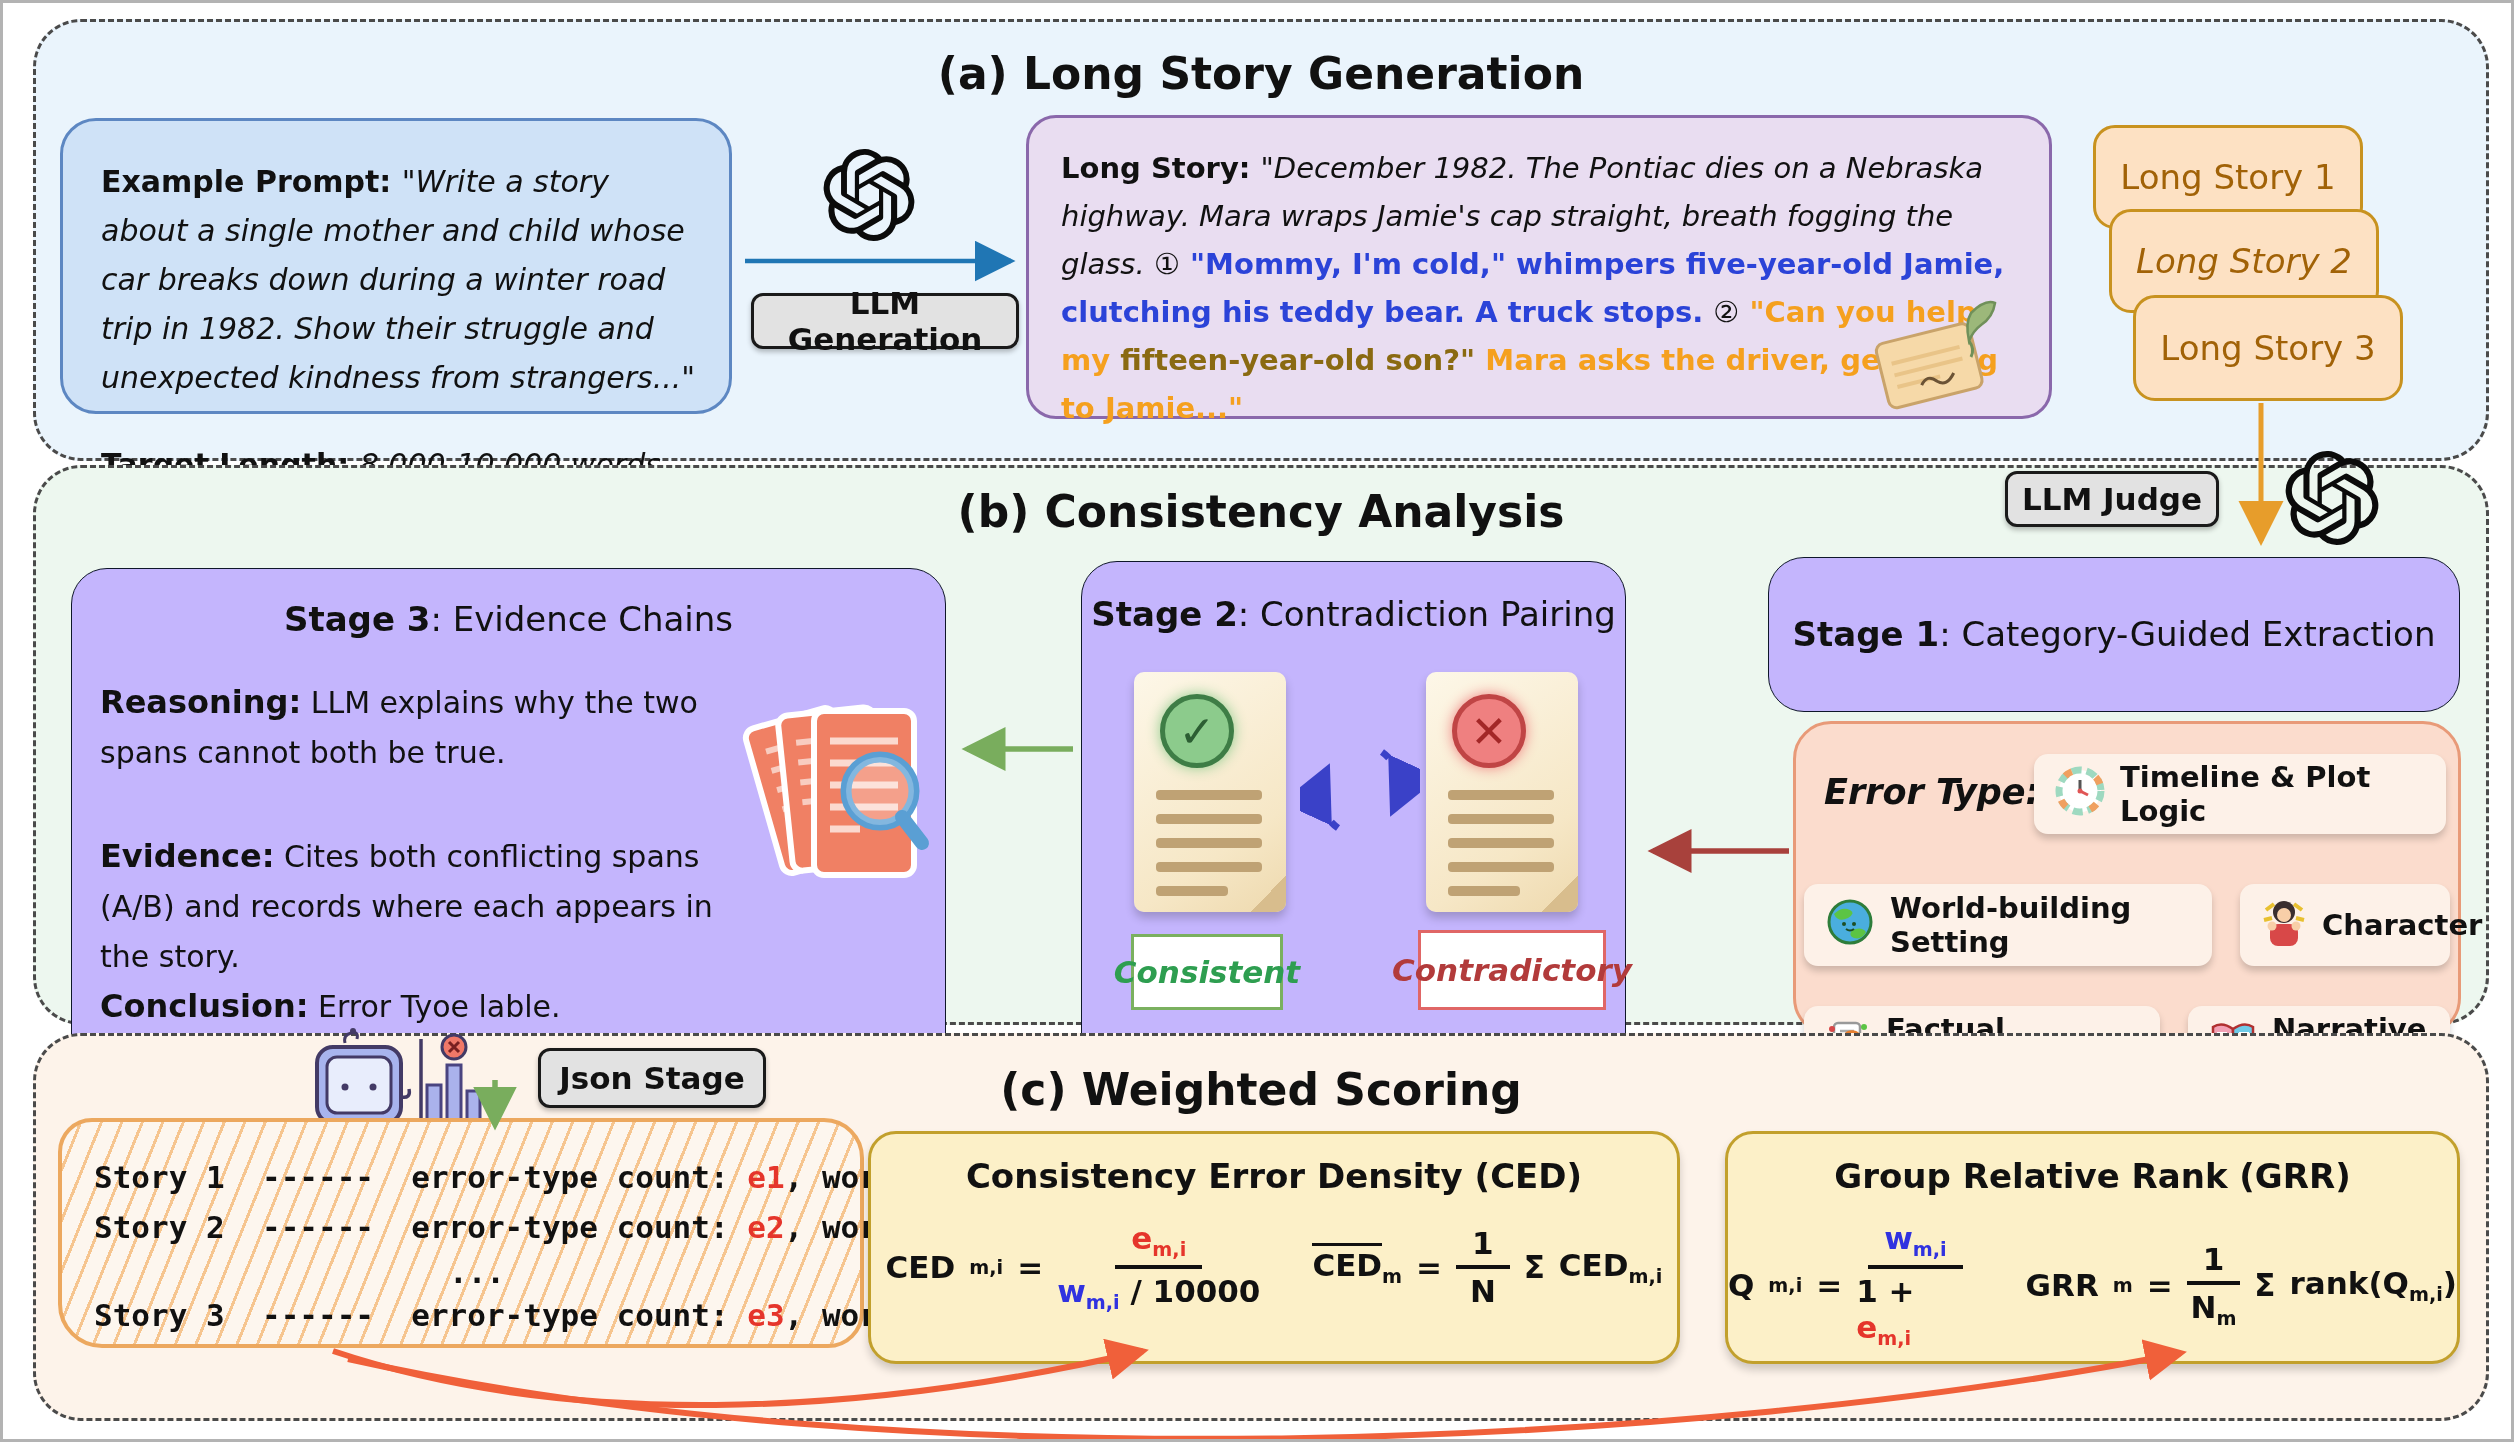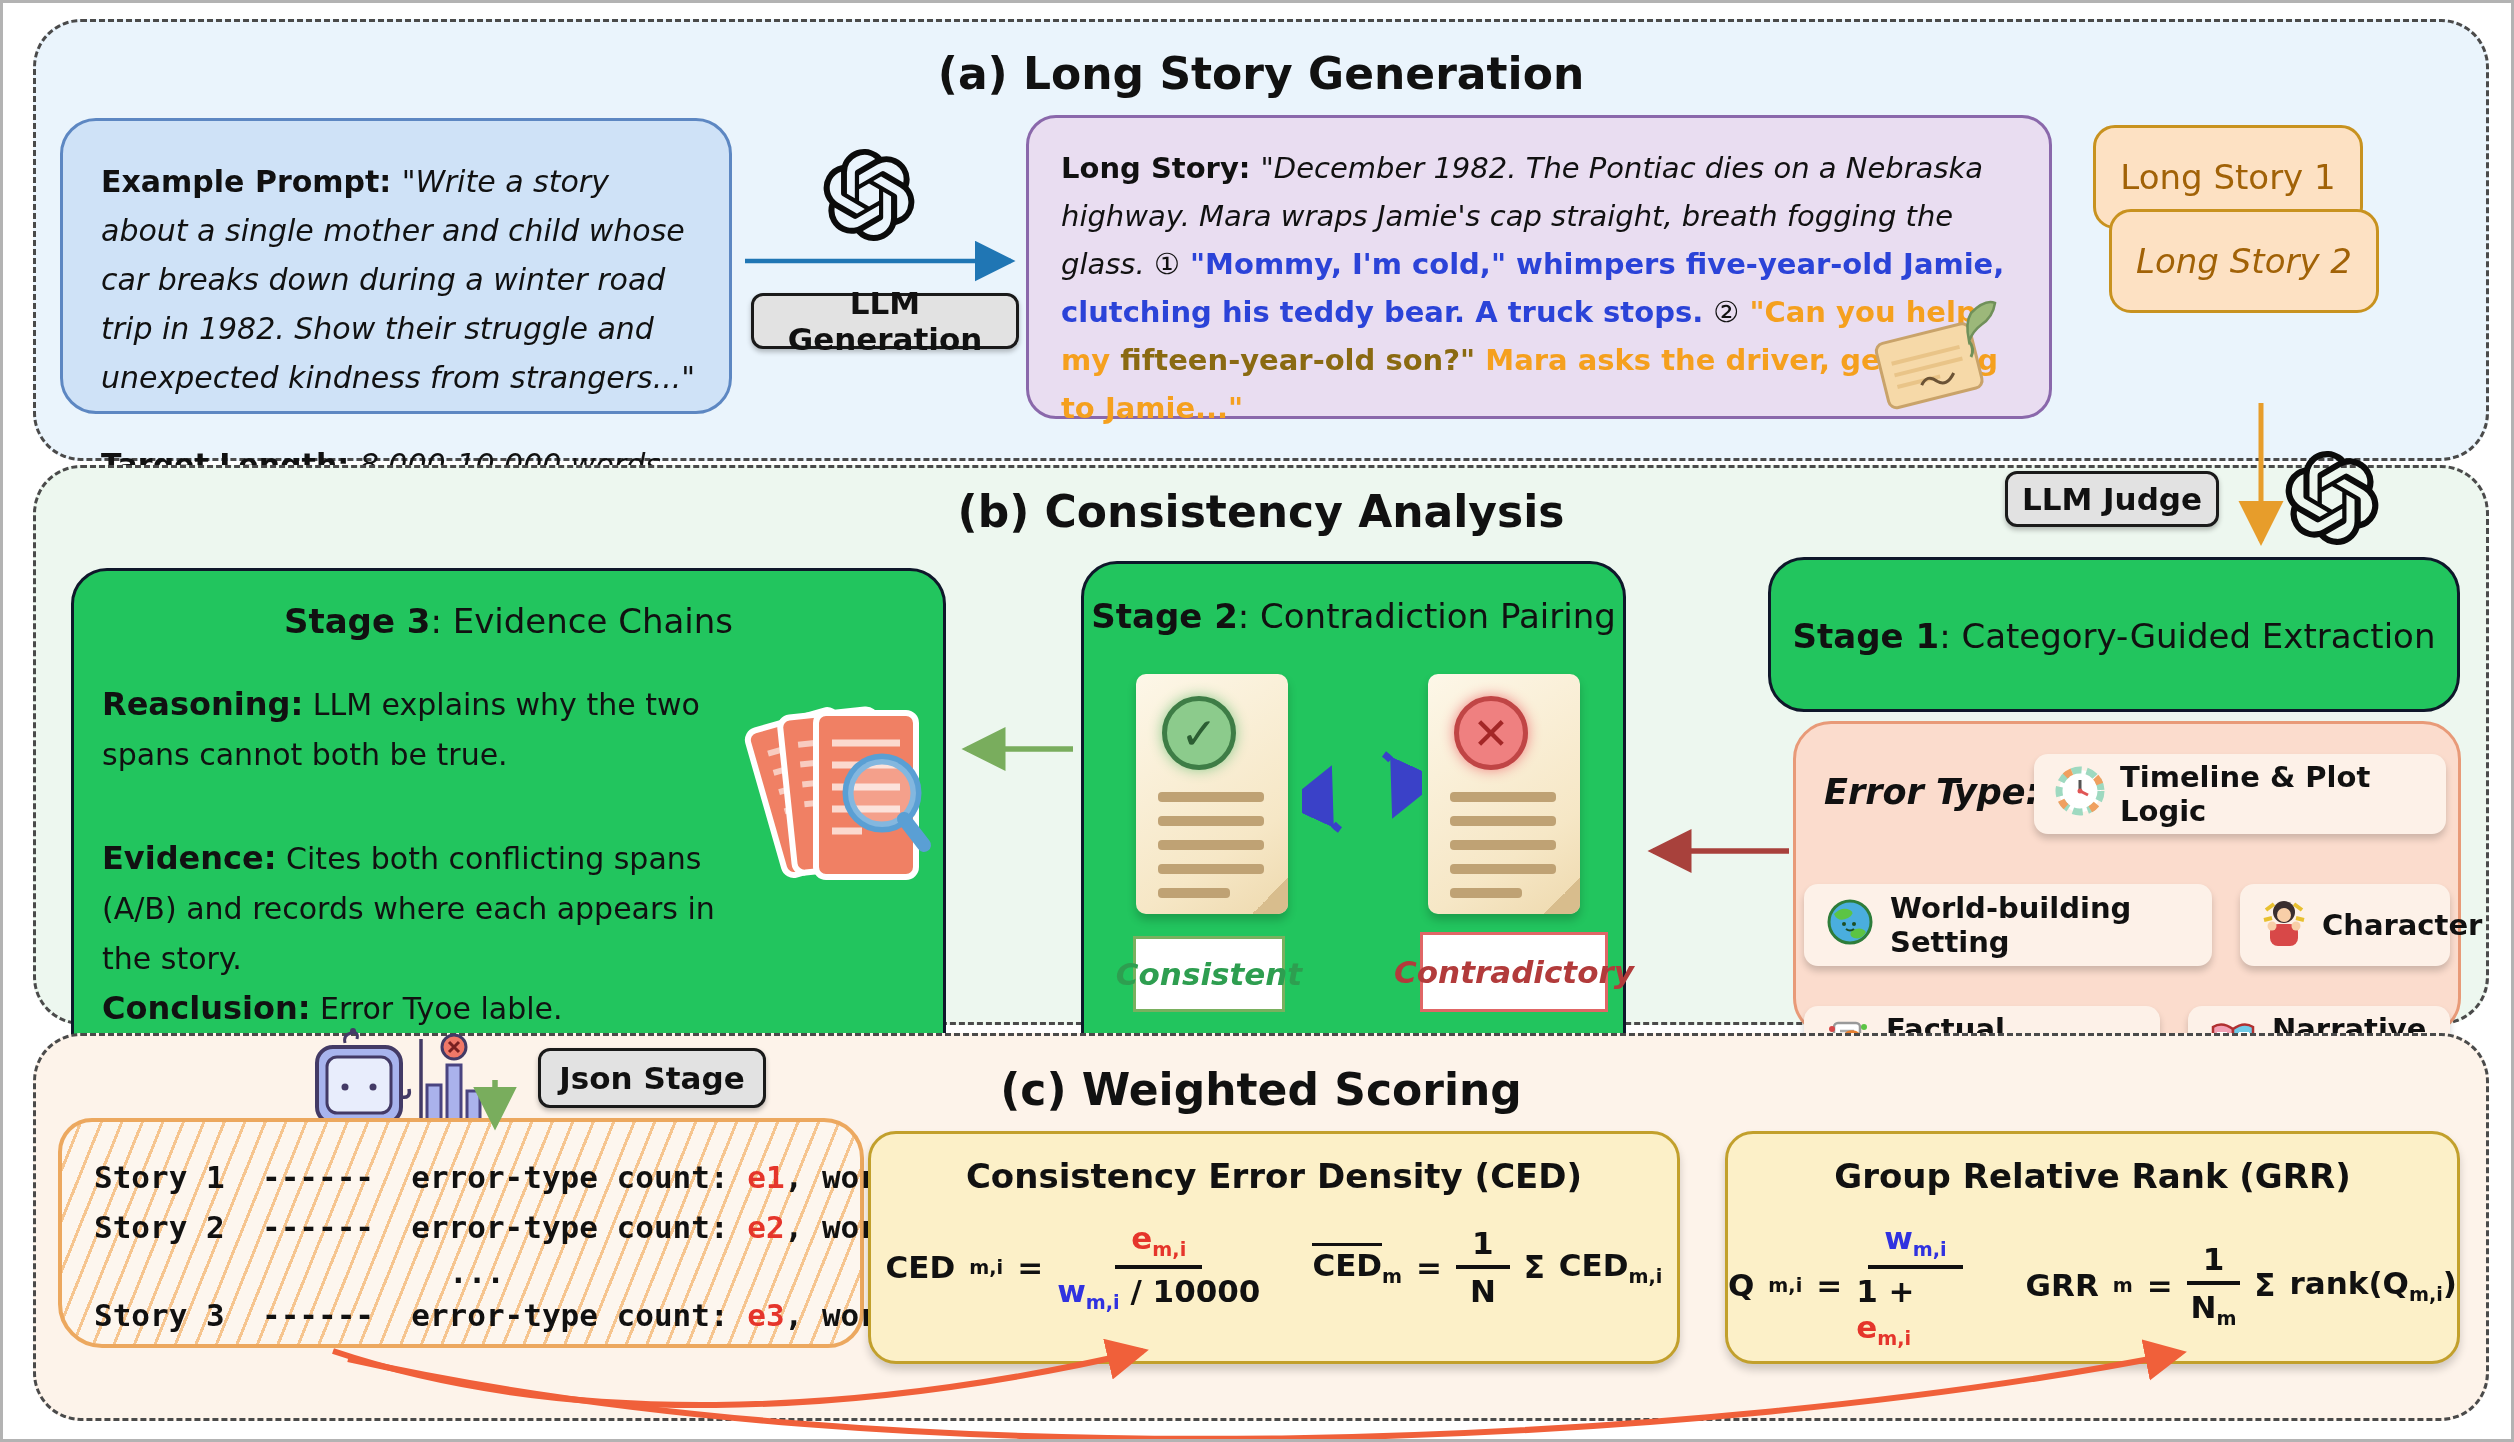--- a/index.html
+++ b/index.html
@@ -37,21 +37,21 @@
     font-size:31px; font-weight:600; color:#111; text-align:center;
     display:flex; align-items:center; justify-content:center;
     box-shadow:0 3px 5px rgba(0,0,0,.25);
   }
   .card {
     position:absolute; background:#fde1c3; border:3px solid #c8921f; border-radius:22px;
     display:flex; align-items:center; justify-content:center;
     font-size:34px; color:#a16207;
   }
   .stage-box {
-    position:absolute; background:#22c55e; border:3px solid #0f172a; border-radius:36px;
+    position:absolute; background:#c4b5fd; border:1px solid #0f172a; border-radius:36px;
   }
   .stage-title { position:absolute; width:100%; text-align:center; font-size:34px; color:#111; }
   .stage-title b { font-weight:bold; }
   .err-box {
     position:absolute; left:1790px; top:718px; width:668px; height:315px;
     background:#fbdccd; border:3px solid #e89a78; border-radius:38px;
   }
   .chip {
     position:absolute; background:#fdf1e8; border-radius:14px;
     box-shadow:0 5px 7px rgba(0,0,0,.18);
@@ -159,20 +159,23 @@
       <path d="M118 18 q14 -14 24 -10 q-2 14 -14 22 q-8 6 -12 16 q-4 -18 2 -28z" fill="#9cb87a" stroke="#70905a" stroke-width="2.5"></path>
       <path d="M116 46 q6 8 2 16" stroke="#70905a" stroke-width="3" fill="none"></path>
     </svg>
   </div>
 
   <div class="card" style="left:2090px; top:122px; width:270px; height:104px; z-index:1;">
       <span>Long Story 1</span>
     </div>
   <div class="card" style="left:2106px; top:206px; width:270px; height:104px; z-index:2;font-style:italic;">
       <span>Long Story 2</span>
+    </div>
+  <div class="card" style="left:2130px; top:292px; width:270px; height:106px; z-index:3;">
+      <span>Long Story 3</span>
     </div>
 
   <div class="section" id="sec-b">
     <div class="sec-title" style="top:18px;">(b) Consistency Analysis</div>
   </div>
 
   <div class="abs tag-label" style="left:2002px; top:468px; width:214px; height:56px;">
     <span>LLM Judge</span>
   </div>
   <div class="abs" style="left:2282px; top:448px;">

